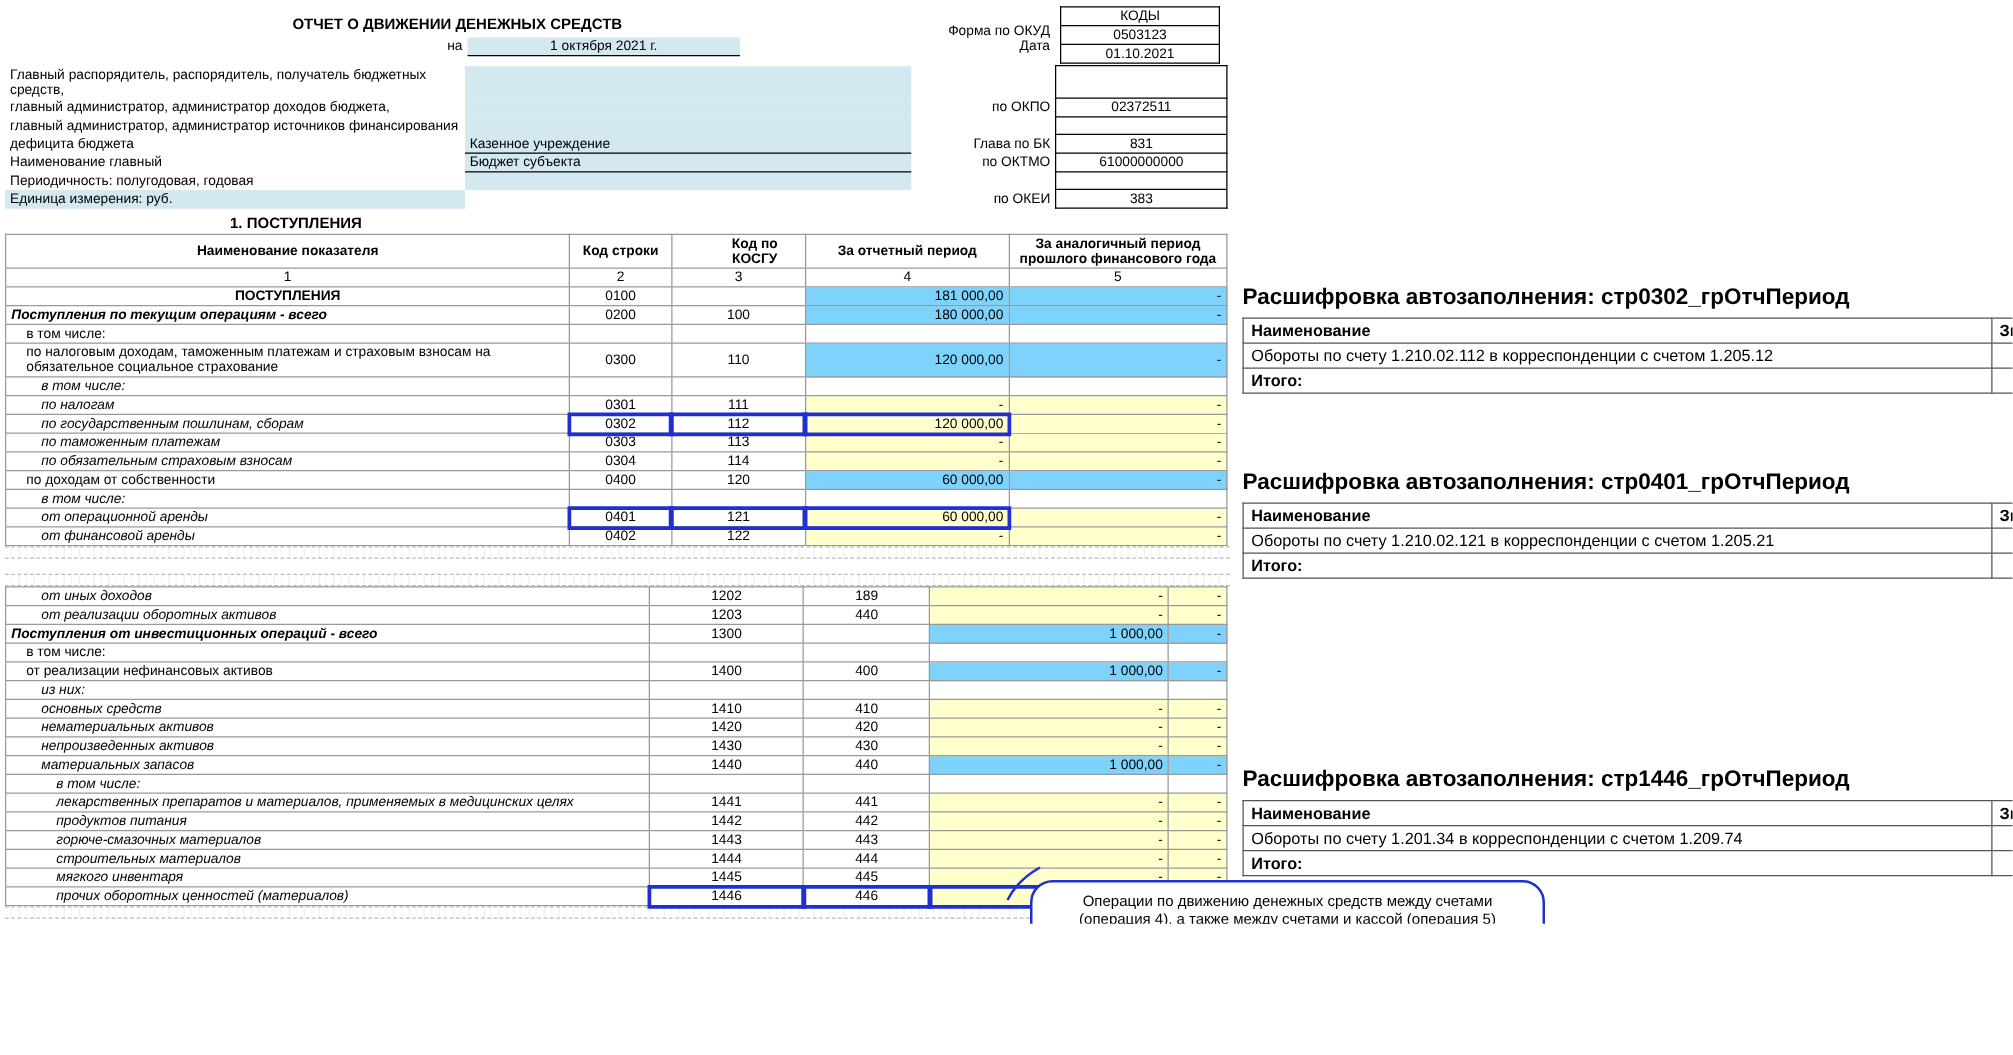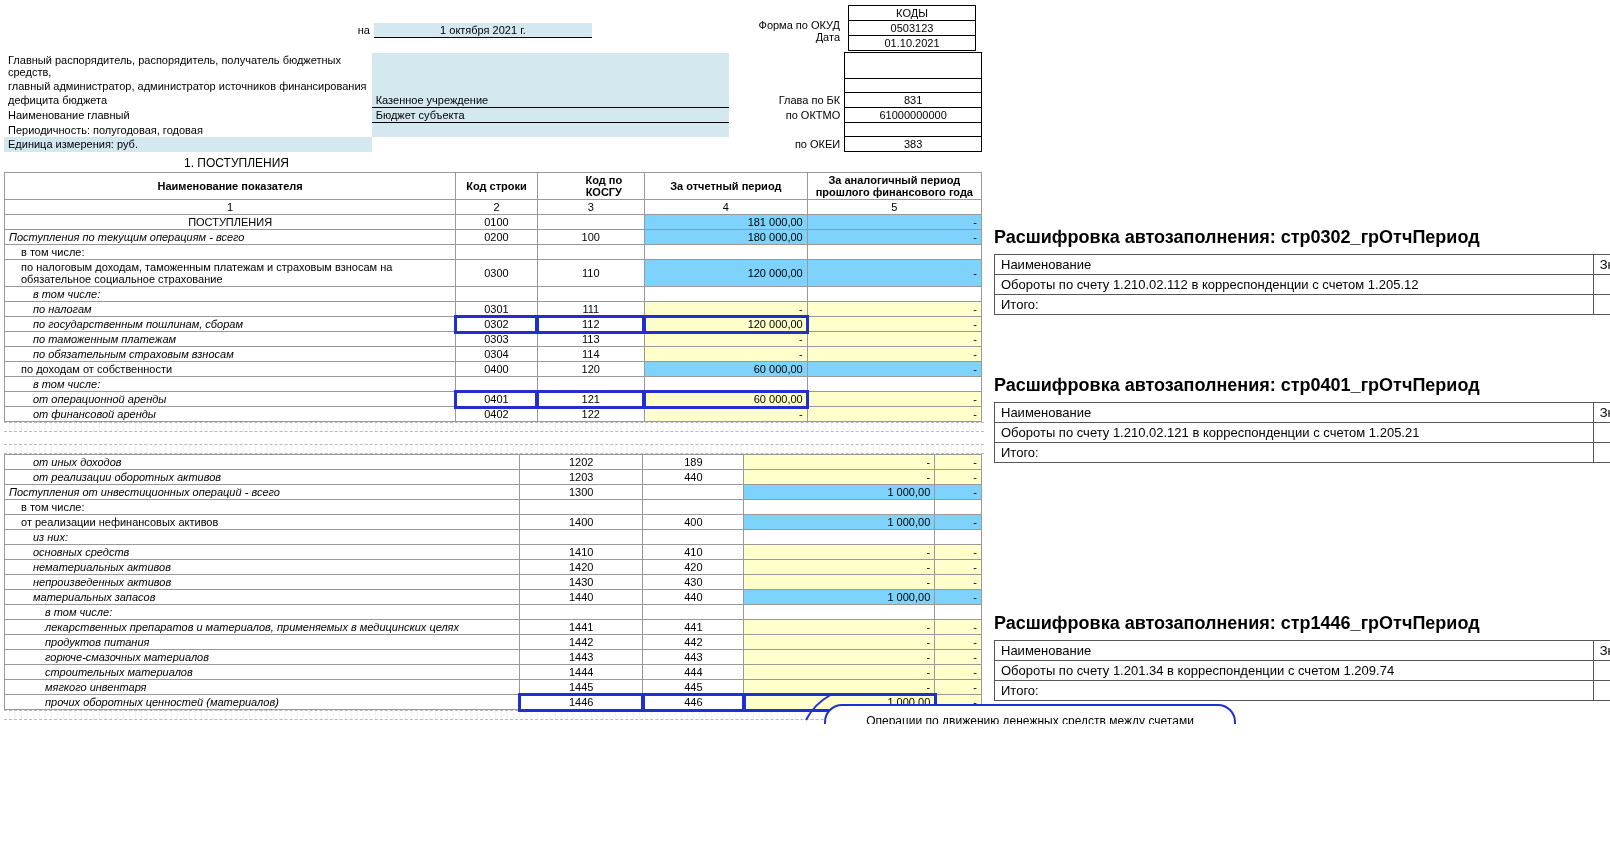--- a/index.html
+++ b/index.html
@@ -7,21 +7,21 @@
   .left { width: 980px; float: left; }
   .right { width: 600px; float: left; margin-left: 10px; }
   table { border-collapse: collapse; }
   td, th { padding: 1px 4px; font-size: 11px; }
   .hdr-title { font-weight: bold; text-align: center; font-size: 12px; }
   .codes-box { border: 1px solid #000; text-align: center; }
   .codes-box td { border: 1px solid #000; }
   .blue-fill { background: #d4e8f0; }
   .green-fill { background: #7dd3fc; }
   .yellow-fill { background: #ffffcc; }
-  .bold { font-weight: normal; }
+  .bold { font-weight: bold; }
   .italic { font-style: italic; }
   .center { text-align: center; }
   .right-align { text-align: right; }
   .underline { border-bottom: 1px solid #000; }
   .main-table { width: 978px; }
   .main-table td, .main-table th { border: 1px solid #999; }
   .col-name { width: 470px; }
   .col-code { width: 78px; }
   .col-kosgu { width: 78px; padding-left: 30px; }
   .col-period { width: 170px; }
@@ -42,20 +42,21 @@
 </head>
 <body>
 
 <div class="page">
 <div class="left">
 
   <table style="width:978px;">
     <tbody>
           <tr>
       <td style="width:730px;">
+        <div class="hdr-title">ОТЧЕТ О ДВИЖЕНИИ ДЕНЕЖНЫХ СРЕДСТВ</div>
         <table style="width:100%; margin-top:4px;">
           <tbody>
                   <tr>
             <td style="width:358px;" class="right-align">на</td>
             <td class="blue-fill center underline" style="width:210px;">1 октября 2021 г.</td>
             <td></td>
           </tr>
         </tbody>
               </table>
       </td>
@@ -85,20 +86,26 @@
 
   <table style="width:978px;">
     <tbody>
           <tr>
       <td style="width:370px;">Главный распорядитель, распорядитель, получатель бюджетных средств,</td>
       <td style="width:360px;" class="blue-fill"></td>
       <td style="width:110px;"></td>
       <td style="width:130px;border:1px solid #000;" class="center"></td>
     </tr>
     <tr>
+      <td>главный администратор, администратор доходов бюджета,</td>
+      <td class="blue-fill"></td>
+      <td class="right-align">по ОКПО</td>
+      <td style="border:1px solid #000;" class="center">02372511</td>
+    </tr>
+    <tr>
       <td>главный администратор, администратор источников финансирования</td>
       <td class="blue-fill"></td>
       <td></td>
       <td style="border-left:1px solid #000;border-right:1px solid #000;"></td>
     </tr>
     <tr>
       <td>дефицита бюджета</td>
       <td class="blue-fill underline">Казенное учреждение</td>
       <td class="right-align">Глава по БК</td>
       <td style="border:1px solid #000;" class="center">831</td>

